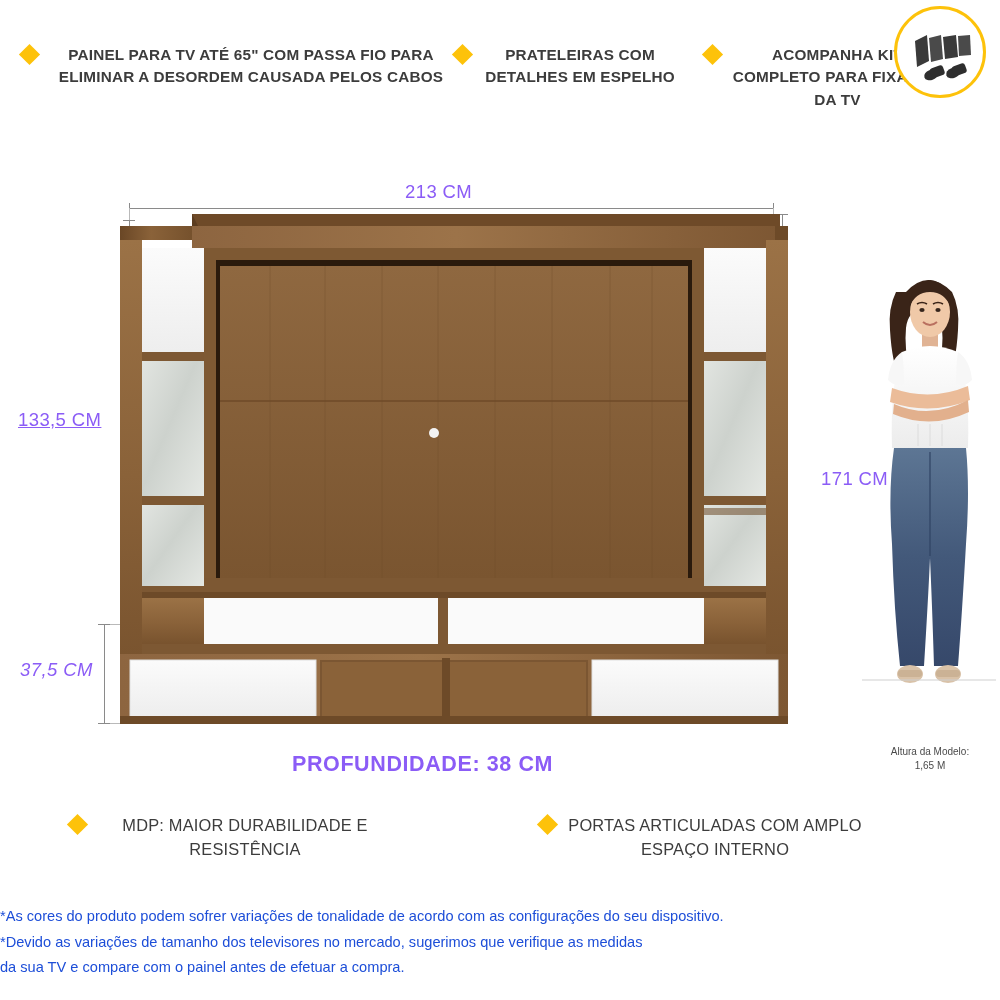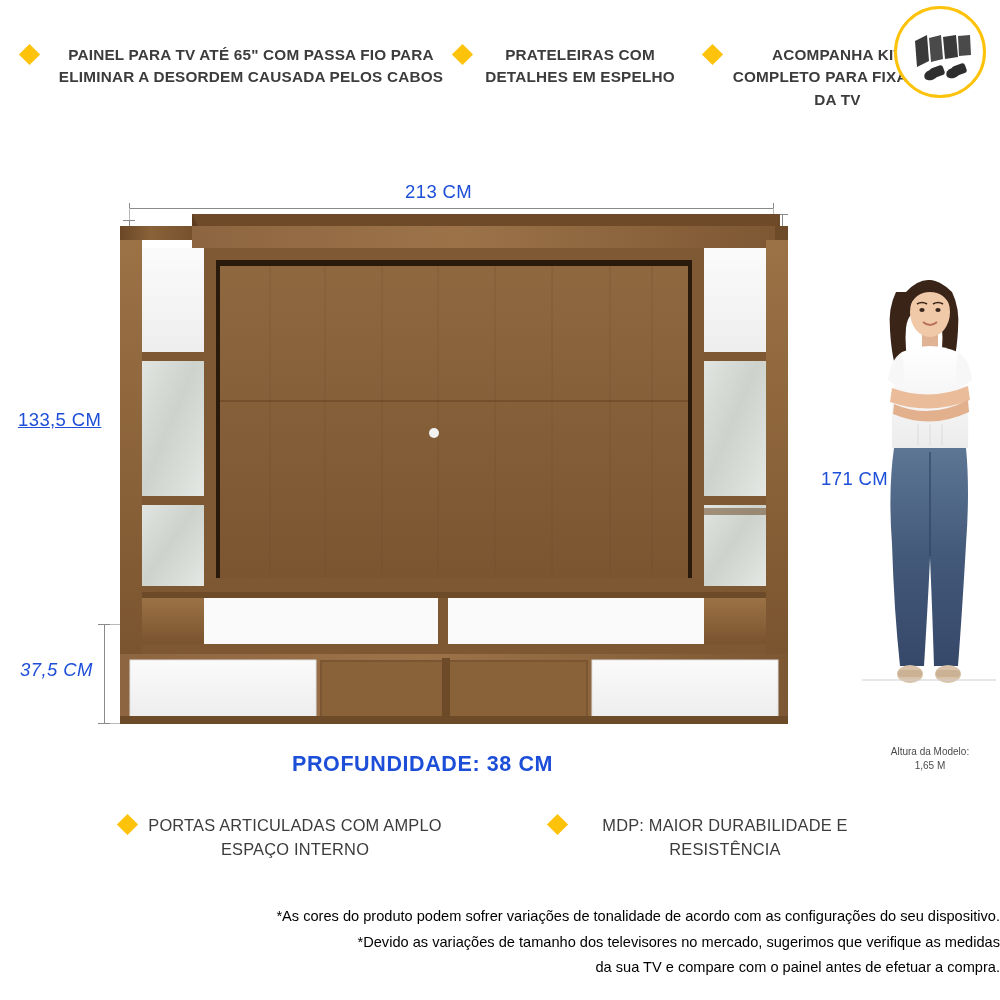--- a/index.html
+++ b/index.html
@@ -55,21 +55,21 @@
     border: 3px solid #FDC20A;
     border-radius: 50%;
     background: #fff;
   }
   .kit-badge svg { position: absolute; top: 0; left: 0; }
 
   
   .mlabel {
     position: absolute;
     font-size: 18.5px;
-    color: #1d4ed8;
+    color: #8b5cf6;
     letter-spacing: .4px;
     white-space: nowrap;
   }
   #lbl-213 { top: 181px; left: 405px; }
   #lbl-1335 { top: 409px; left: 18px; text-decoration: underline; }
   #lbl-375 { top: 659px; left: 20px; font-style: italic; }
   #lbl-171 { top: 468px; left: 797px; margin-left: 24px; }
   #lbl-150 { top: 285px; left: 407px; color: #ffffff; }
   #lbl-98 { top: 411px; left: 228px; color: #ffffff; }
   #lbl-depth {
@@ -117,24 +117,24 @@
   .bf-1 { width: 480px; padding-left: 120px; }
   .bf-2 { width: 420px; padding-left: 70px; }
   .bf .feat-text { font-weight: normal; font-size: 16.4px; letter-spacing: .2px; }
   .bf-1 .feat-text { width: 300px; }
   .bf-2 .feat-text { width: 300px; }
 
   
   .disclaimer {
     position: absolute;
     top: 904px; left: 0; width: 1000px;
-    text-align: right;
+    text-align: left;
     font-size: 14.6px;
     line-height: 1.75;
-    color: #000000;
+    color: #1d4ed8;
   }
 </style>
 </head>
 <body>
 
 <div class="top-features">
   <div class="feat feat-1">
     <span class="diamond"></span>
     <span class="feat-text">PAINEL PARA TV ATÉ 65" COM PASSA FIO PARA ELIMINAR A DESORDEM CAUSADA PELOS CABOS</span>
   </div>
@@ -359,27 +359,27 @@
 
   <line x1="0" y1="424" x2="134" y2="424" stroke="#cfcfcf" stroke-width="1"></line>
 </svg>
 </div>
 <div class="model-cap">
   <div>Altura da Modelo:</div>
   <div>1,65 M</div>
 </div>
 
 <div class="bottom-features">
+  <div class="bf bf-2">
+    <span class="diamond"></span>
+    <span class="feat-text">MDP: MAIOR DURABILIDADE E RESISTÊNCIA</span>
+  </div>
   <div class="bf bf-1">
     <span class="diamond"></span>
     <span class="feat-text">PORTAS ARTICULADAS COM AMPLO ESPAÇO INTERNO</span>
-  </div>
-  <div class="bf bf-2">
-    <span class="diamond"></span>
-    <span class="feat-text">MDP: MAIOR DURABILIDADE E RESISTÊNCIA</span>
   </div>
 </div>
 
 <div class="disclaimer">
   <div>*As cores do produto podem sofrer variações de tonalidade de acordo com as configurações do seu dispositivo.</div>
   <div>*Devido as variações de tamanho dos televisores no mercado, sugerimos que verifique as medidas</div>
   <div>da sua TV e compare com o painel antes de efetuar a compra.</div>
 </div>
 
 </body></html>

